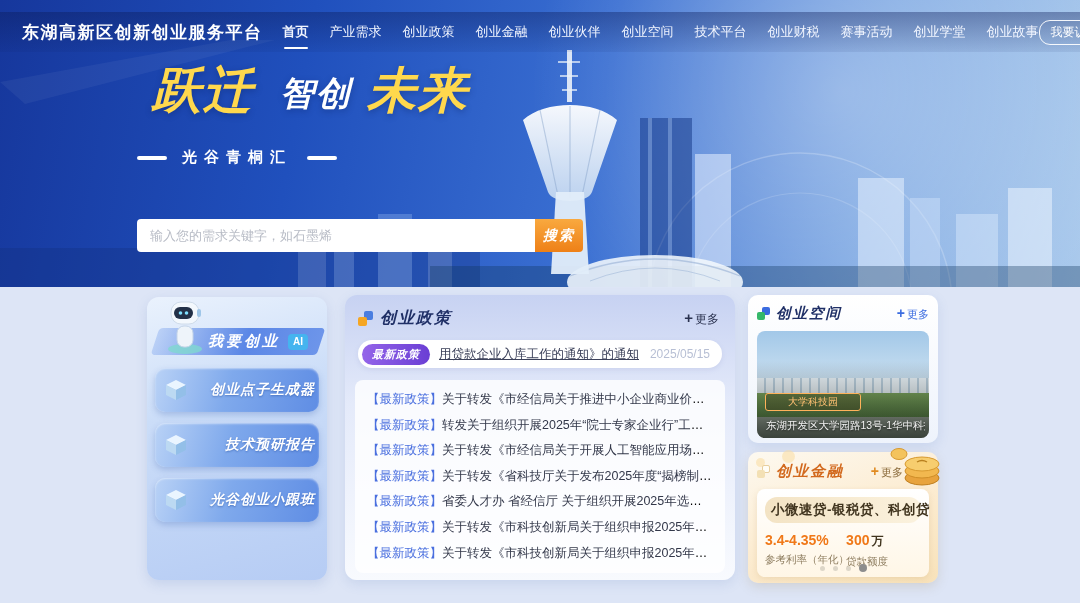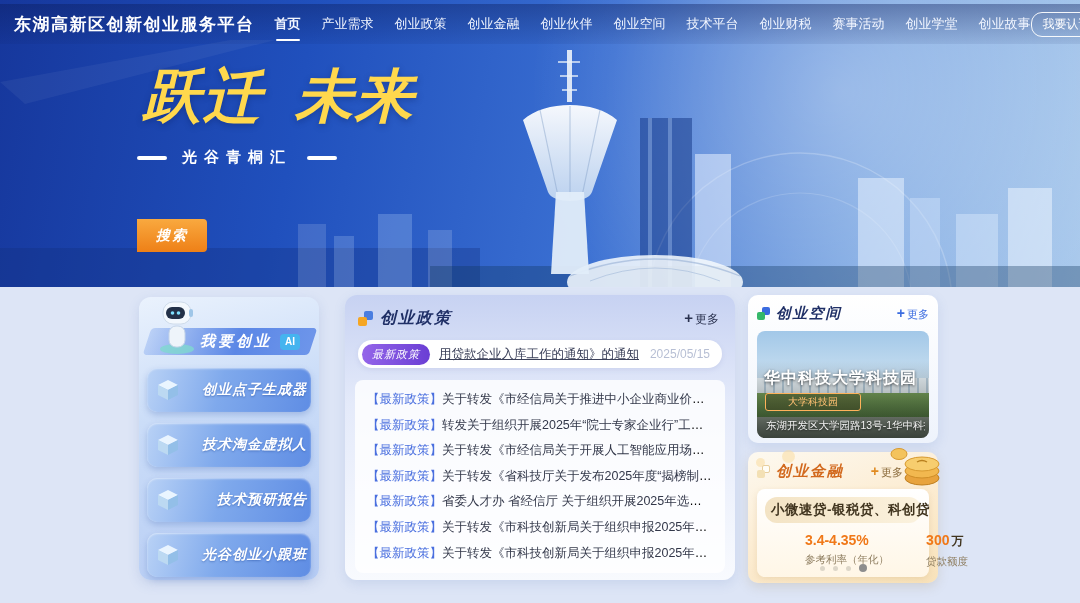--- a/index.html
+++ b/index.html
@@ -9,59 +9,59 @@
 
   
   .hero { position:absolute; top:0; left:0; width:1080px; height:287px; overflow:hidden;
     background:
       radial-gradient(circle at 78% 32%, rgba(255,255,255,.30), rgba(255,255,255,0) 36%),
       linear-gradient(100deg,#16379c 0%, #2050bd 28%, #3a6fd2 55%, #7aa6e2 80%, #a9c9ec 100%);
   }
   .hero svg.city { position:absolute; bottom:0; left:0; }
 
   
-  .topbar { position:absolute; top:4px; left:0; width:100%; height:40px; display:flex; align-items:center;
-    padding:0 14px; background:linear-gradient(180deg, rgba(10,25,85,.38), rgba(10,25,85,.08)); z-index:5; }
+  .topbar { position:absolute; top:12px; left:0; width:100%; height:40px; display:flex; align-items:center;
+    padding:0 22px; background:linear-gradient(180deg, rgba(10,25,85,.38), rgba(10,25,85,.08)); z-index:5; }
   .logo { color:#fff; font-size:17px; font-weight:bold; letter-spacing:1.5px; white-space:nowrap; }
   .nav { display:flex; margin-left:20px; gap:21px; }
   .nav-item { color:#f2f6ff; font-size:13px; cursor:pointer; position:relative; white-space:nowrap; padding:4px 0; }
   .nav-item.active { font-weight:bold; }
   .nav-item.active::after { content:""; position:absolute; left:1px; right:1px; bottom:-4px; height:2.5px; background:#fff; border-radius:2px; }
   .topbar-right { margin-left:auto; display:flex; gap:13px; }
   .pill-btn { border:1px solid rgba(255,255,255,.92); color:#fff; font-size:12px; border-radius:11px;
     padding:3px 11px; background:transparent; cursor:pointer; white-space:nowrap; }
 
   
   .hero-title { position:absolute; left:137px; top:58px; display:flex; align-items:flex-end;
     font-style:italic; font-weight:bold; color:#fff; text-shadow:0 2px 6px rgba(10,30,90,.35); z-index:3; }
   .ht-sm { font-size:34px; padding-bottom:7px; letter-spacing:2px; }
-  .ht-lg { font-size:58px; color:#ffd84d; letter-spacing:2px; margin-left:6px; }
+  .ht-lg { font-size:49px; color:#ffd84d; letter-spacing:2px; margin-left:15px; }
   .ht-gap { width:26px; }
   .hero-sub { position:absolute; left:137px; top:148px; display:flex; align-items:center; gap:15px; z-index:3; }
   .hero-sub .dash { width:30px; height:4px; border-radius:2px; background:#fff; }
   .hero-sub .txt { color:#fff; font-size:15px; font-weight:bold; letter-spacing:7px; }
 
   
   .search-tabs { position:absolute; left:137px; top:191px; display:flex; gap:6px; align-items:center; z-index:3; }
   .stab { color:#fff; font-size:13px; padding:3px 7px; cursor:pointer; white-space:nowrap; text-shadow:0 1px 2px rgba(10,30,90,.4); }
   .stab.active { background:#f08519; border-radius:3px; font-weight:bold; padding:3px 9px; text-shadow:none; }
   .search-bar { position:absolute; left:137px; top:219px; width:446px; height:33px; display:flex; z-index:3; }
   .search-input { flex:1; border:none; outline:none; background:#fff; border-radius:4px 0 0 4px; padding:0 13px;
     font-size:13px; color:#333; font-family:inherit; }
   .search-input::placeholder { color:#b8bcc6; }
-  .search-btn { width:70px; border:none; background:linear-gradient(180deg,#f9a93f,#ee8017); color:#fff;
+  .search-btn { width:48px; border:none; background:linear-gradient(180deg,#f9a93f,#ee8017); color:#fff;
     font-size:14px; font-weight:bold; font-style:italic; border-radius:0 4px 4px 0; cursor:pointer; letter-spacing:2px; font-family:Liberation Mono, monospace; }
 
   
   .panel-title { font-weight:bold; font-style:italic; letter-spacing:2px; }
   .more { display:flex; align-items:baseline; cursor:pointer; }
   .more .plus { font-weight:bold; margin-right:2px; }
 
   
-  .ai-panel { position:absolute; left:139px; top:297px; width:180px; height:283px; border-radius:12px;
+  .ai-panel { position:absolute; left:147px; top:297px; width:180px; height:283px; border-radius:12px;
     background:linear-gradient(165deg,#eaf2fd 0%, #cbddf8 38%, #b6ccf4 100%);
     box-shadow:0 4px 12px rgba(90,120,190,.18); }
   .robot { position:absolute; left:15px; top:2px; z-index:3; }
   .ai-header { position:absolute; left:8px; top:31px; right:6px; height:27px; z-index:2; }
   .ai-header::before { content:""; position:absolute; inset:0; transform:skewX(-18deg); border-radius:4px;
     background:linear-gradient(90deg, rgba(140,175,240,.45), #5b87e6 55%, #6d95ea); }
   .ai-header .inner { position:absolute; inset:0; display:flex; align-items:center; justify-content:flex-end;
     padding-right:13px; gap:8px; }
   .ai-header .label { color:#fff; font-size:15px; font-weight:bold; font-style:italic; letter-spacing:3px; }
   .ai-badge { width:20px; height:16px; background:#45b4ef; border-radius:4px; color:#fff; font-size:10px;
@@ -76,21 +76,21 @@
   
   .policy-panel { position:absolute; left:345px; top:295px; width:390px; height:285px; border-radius:12px;
     background:linear-gradient(180deg,#c7d2f2 0%, #e4eafa 38%, #f8fafe 100%);
     box-shadow:0 4px 12px rgba(90,120,190,.15); }
   .policy-head { display:flex; align-items:center; padding:13px 16px 0 13px; }
   .policy-head .panel-title { font-size:16px; color:#1f2f66; margin-left:7px; }
   .policy-head .more { margin-left:auto; color:#2b3350; }
   .policy-head .plus { font-size:15px; } .policy-head .more-txt { font-size:12px; }
   .featured { margin:11px 13px 0; height:28px; background:#fff; border-radius:14px; display:flex; align-items:center;
     padding:0 12px 0 4px; box-shadow:0 2px 5px rgba(120,130,190,.15); cursor:pointer; }
-  .f-badge { background:linear-gradient(90deg,#9465e9,#6a3ed4); color:#fff; font-size:11px; font-weight:normal;
+  .f-badge { background:linear-gradient(90deg,#9465e9,#6a3ed4); color:#fff; font-size:11px; font-weight:bold;
     font-style:italic; padding:3px 10px; border-radius:11px; letter-spacing:1px; white-space:nowrap; }
   .f-text { flex:1; margin-left:9px; font-size:12.5px; color:#3c415a; white-space:nowrap; overflow:hidden;text-decoration:underline; }
   .f-date { font-size:12px; color:#b7bfd4; margin-left:8px; white-space:nowrap; }
   .policy-list { margin:12px 10px 0; background:rgba(255,255,255,.80); border-radius:8px; padding:7px 12px; }
   .p-row { font-size:12.5px; line-height:25.6px; white-space:nowrap; overflow:hidden; text-overflow:ellipsis; cursor:pointer; }
   .p-row .pre { color:#4a6fdf; }
   .p-row .txt { color:#33384a; }
 
   
   .sq-icon { position:relative; width:15px; height:15px; flex:0 0 15px; }
@@ -129,21 +129,21 @@
   .fin-head { display:flex; align-items:center; position:relative; z-index:2; }
   .fin-head .panel-title { font-size:15px; color:#d2691e; margin-left:6px; }
   .fin-head .more { margin-left:auto; color:#8a6a3a; margin-right:26px; }
   .fin-head .plus { font-size:14px; color:#e08a20; } .fin-head .more-txt { font-size:11px; }
   .coins { position:absolute; right:-3px; top:-10px; z-index:1; }
   .finance-card { position:relative; margin-top:8px; height:88px; border-radius:8px; padding:8px 8px 0;
     background:linear-gradient(180deg,#ffffff, #fff6e6); box-shadow:0 2px 6px rgba(180,140,80,.18); z-index:2; }
   .product-bar { background:linear-gradient(90deg,#f3e3c4,#fbf2de); border-radius:12px; padding:4px 6px;
     font-size:13.5px; font-weight:bold; color:#41351f; white-space:nowrap; letter-spacing:.5px; }
   .stats { display:flex; margin-top:9px; }
-  .stat { width:52%;margin-left:40px; } .stat:last-child { width:48%; }
+  .stat { width:52%; } .stat:last-child { width:48%; }
   .stat-value { color:#f07818; font-weight:bold; font-size:14px; }
   .stat-unit { color:#41351f; font-size:12px; font-weight:bold; margin-left:2px; }
   .stat-label { color:#8d7c5e; font-size:10.5px; margin-top:5px; white-space:nowrap; }
   .dots { position:absolute; left:0; right:0; bottom:5px; display:flex; justify-content:center; align-items:center; gap:8px; }
   .dot { width:5px; height:5px; border-radius:50%; background:#ddd6c8; cursor:pointer; }
   .dot.active { width:8px; height:8px; background:#8d8d8d; }
 </style>
 </head>
 <body>
 
@@ -201,29 +201,31 @@
       </div>
       <div class="topbar-right">
         <button class="pill-btn">我要认证</button>
 
       </div>
     </div>
 
     <div class="hero-title">
       <span class="ht-lg">跃迁</span>
       <span class="ht-gap"></span>
+      <span class="ht-sm">智创</span>
       <span class="ht-lg">未来</span>
     </div>
     <div class="hero-sub">
       <span class="dash"></span>
       <span class="txt">光谷青桐汇</span>
       <span class="dash"></span>
     </div>
 
     <div class="search-bar">
+      <input class="search-input" type="text" placeholder="输入您的需求关键字，如石墨烯" style="">
       <button class="search-btn">搜索</button>
     </div>
   </div>
 
   <div class="ai-panel">
     <svg class="robot" width="46" height="56" viewBox="0 0 46 56">
       <ellipse cx="23" cy="50" rx="17" ry="5" fill="#7fd8cf" opacity="0.8"></ellipse>
       <rect x="15" y="27" width="16" height="21" rx="7" fill="#eef4fa" stroke="#c4d4e8"></rect>
       <rect x="9" y="3" width="28" height="22" rx="10" fill="#f3f8fd" stroke="#cfdcea"></rect>
       <rect x="12" y="8" width="19" height="12" rx="6" fill="#233148"></rect>
@@ -245,28 +247,20 @@
             <polygon points="23,8 13,13 13,23 23,18" fill="#93bfe8"></polygon>
           </svg>
         <span class="lbl">创业点子生成器</span>
       </div>
       <div class="ai-btn">
         <svg width="26" height="26" viewBox="0 0 26 26">
             <polygon points="13,3 23,8 13,13 3,8" fill="#eaf5ff"></polygon>
             <polygon points="3,8 13,13 13,23 3,18" fill="#bcd9f2"></polygon>
             <polygon points="23,8 13,13 13,23 23,18" fill="#93bfe8"></polygon>
           </svg>
-        <span class="lbl">技术淘金虚拟人</span>
-      </div>
-      <div class="ai-btn">
-        <svg width="26" height="26" viewBox="0 0 26 26">
-            <polygon points="13,3 23,8 13,13 3,8" fill="#eaf5ff"></polygon>
-            <polygon points="3,8 13,13 13,23 3,18" fill="#bcd9f2"></polygon>
-            <polygon points="23,8 13,13 13,23 23,18" fill="#93bfe8"></polygon>
-          </svg>
         <span class="lbl">技术预研报告</span>
       </div>
       <div class="ai-btn">
         <svg width="26" height="26" viewBox="0 0 26 26">
             <polygon points="13,3 23,8 13,13 3,8" fill="#eaf5ff"></polygon>
             <polygon points="3,8 13,13 13,23 3,18" fill="#bcd9f2"></polygon>
             <polygon points="23,8 13,13 13,23 23,18" fill="#93bfe8"></polygon>
           </svg>
         <span class="lbl">光谷创业小跟班</span>
       </div>
@@ -312,21 +306,20 @@
         <span class="plus">+</span>
         <span class="more-txt">更多</span>
       </span>
     </div>
     <div class="space-card">
       <div class="sc-sky"></div>
       <div class="sc-bld"></div>
       <div class="sc-green"></div>
       <div class="sc-road"></div>
       <div class="sc-shade"></div>
-      <div class="sc-title">华中科技大学科技园</div>
       <div class="sc-tag">大学科技园</div>
       <div class="sc-addr">
         <svg width="9" height="11" viewBox="0 0 9 11">
             <path d="M4.5 0 C2 0 .5 1.8 .5 4 C.5 6.8 4.5 11 4.5 11 C4.5 11 8.5 6.8 8.5 4 C8.5 1.8 7 0 4.5 0 Z M4.5 5.4 A1.5 1.5 0 1 1 4.5 2.4 A1.5 1.5 0 0 1 4.5 5.4 Z" fill="#e8eef5"></path>
           </svg>
         <span>东湖开发区大学园路13号-1华中科技大...</span>
       </div>
     </div>
   </div>
 

